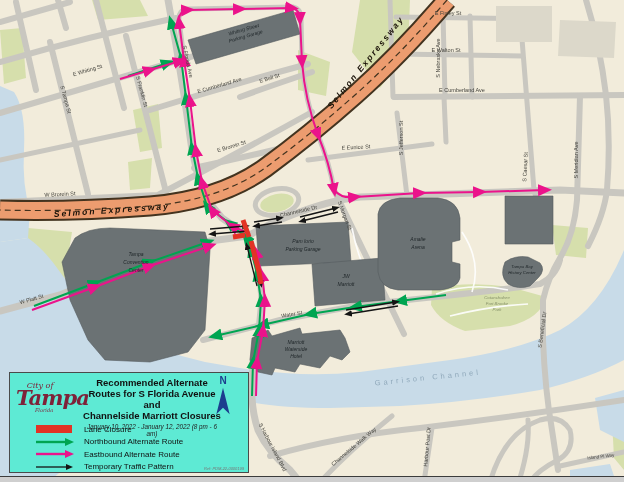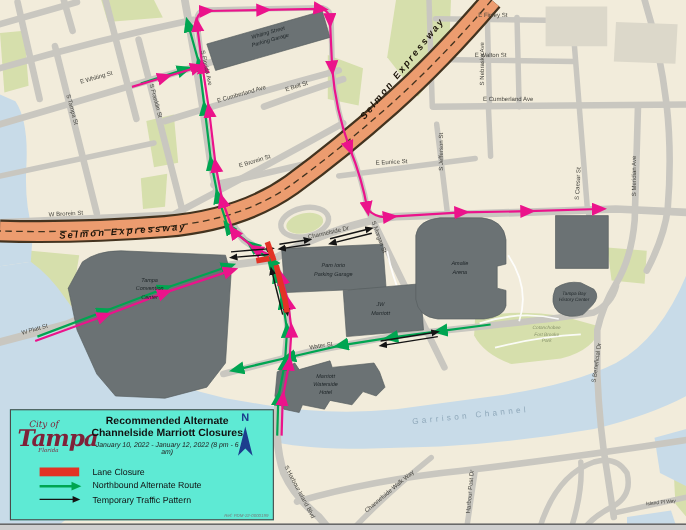--- a/index.html
+++ b/index.html
@@ -265,39 +265,47 @@
 </svg>
 
 <div id="legend">
   <div class="logo">
     <span class="cityof">City of</span>
     <span class="tampa">Tampa</span>
     <span class="fl">Florida</span>
   </div>
   <div class="titleblock">
     <div class="t">Recommended Alternate</div>
+    <div class="t">Routes for S Florida Avenue and</div>
     <div class="t">Channelside Marriott Closures</div>
     <div class="sub">January 10, 2022 - January 12, 2022 (8 pm - 6 am)</div>
   </div>
   <div class="rows">
     <div class="row">
       <svg class="sw" width="42" height="10">
         <rect x="2" y="1" width="36" height="8" fill="#E23325"></rect>
       </svg>
       <span class="lb">Lane Closure</span>
     </div>
     <div class="row">
       <svg class="sw" width="42" height="10">
         <line x1="2" y1="5" x2="32" y2="5" stroke-width="2.4" stroke="#00A551"></line>
         <path d="M31,1 L40,5 L31,9 Z" fill="#00A551"></path>
       </svg>
       <span class="lb">Northbound Alternate Route</span>
     </div>
     <div class="row">
       <svg class="sw" width="42" height="10">
+        <line x1="2" y1="5" x2="32" y2="5" stroke-width="2.4" stroke="#EB138B"></line>
+        <path d="M31,1 L40,5 L31,9 Z" fill="#EB138B"></path>
+      </svg>
+      <span class="lb">Eastbound Alternate Route</span>
+    </div>
+    <div class="row">
+      <svg class="sw" width="42" height="10">
         <line x1="2" y1="5" x2="33" y2="5" stroke-width="1.3" stroke="#141414"></line>
         <path d="M32,2 L39,5 L32,8 Z" fill="#141414"></path>
       </svg>
       <span class="lb">Temporary Traffic Pattern</span>
     </div>
   </div>
   <div class="north">
     <span class="nl">N</span>
     <svg width="20" height="30" viewBox="0 0 22 36">
       <path d="M3,34 L11,2 L19,34 L11,26 Z" fill="#1c3e8e"></path>

